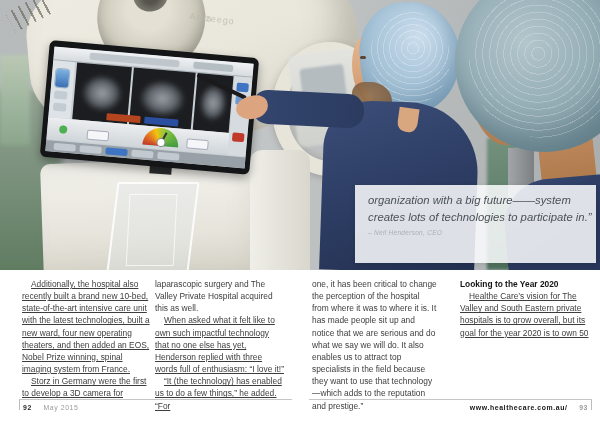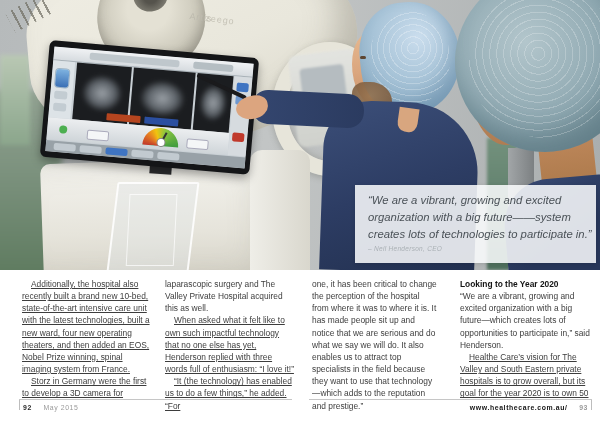--- a/index.html
+++ b/index.html
@@ -128,21 +128,21 @@
     background:rgba(252,253,254,.86);padding:7px 10px 4px 13px;box-shadow:0 1px 4px rgba(0,0,0,.12);}
   .qline{position:static;display:block;font-style:italic;font-size:11.3px;line-height:16.8px;
     color:#4a5157;white-space:nowrap;}
   .qattr{position:static;display:block;font-style:italic;font-size:6.5px;color:#aab0b5;margin-top:3px;letter-spacing:.3px;}
 
   
   .col{position:absolute;top:278px;font-size:8.4px;line-height:12.15px;color:#3d3d3d;}
   .col p{margin:0;}
   .col .indent{text-indent:9px;text-decoration:underline;}
   .col-1{left:22px;width:128px;}
-  .col-2{left:165px;width:129px;}
+  .col-2{left:155px;width:129px;}
   .col-3{left:312px;width:126px;}
   .col-4{left:460px;width:133px;}
   .col-head{font-weight:bold;color:#141414;margin:0;}
 
   
   .footer-left,.footer-right{position:absolute;top:399px;border-top:1px solid #c6c6c6;}
   .footer-left{left:19px;width:273px;}
   .footer-right{left:309px;width:283px;text-align:right;}
   .tick-l{position:absolute;left:0;top:0;width:1px;height:10px;background:#bdbdbd;}
   .tick-r{position:absolute;right:0;top:0;width:1px;height:10px;background:#bdbdbd;}
@@ -246,42 +246,40 @@
     <div class="hand1"></div>
 
     <div class="face2"></div>
     <div class="neck2"></div>
     <div class="cap2">
       <div class="cap2-texture"></div>
     </div>
     <div class="body2"></div>
 
     <div class="quote-box">
-      <span class="qline">“We are a vibrant, growing and excited</span>
       <span class="qline">organization with a big future——system</span>
       <span class="qline">creates lots of technologies to participate in.”</span>
       <span class="qattr">– Neil Henderson, CEO</span>
     </div>
   </div>
 
   <div class="col col-1">
     <p class="indent">Additionally, the hospital also recently built a brand new 10-bed, state-of-the-art intensive care unit with the latest technologies, built a new ward, four new operating theaters, and then added an EOS, Nobel Prize winning, spinal imaging system from France.</p>
     <p class="indent">Storz in Germany were the first to develop a 3D camera for</p>
   </div>
   <div class="col col-2">
     <p>laparascopic surgery and The Valley Private Hospital acquired this as well.</p>
     <p class="indent">When asked what it felt like to own such impactful technology that no one else has yet, Henderson replied with three words full of enthusiasm: “I love it!”</p>
     <p class="indent">“It (the technology) has enabled us to do a few things,” he added. “For</p>
   </div>
   <div class="col col-3">
     <p>one, it has been critical to change the perception of the hospital from where it was to where it is. It has made people sit up and notice that we are serious and do what we say we will do. It also enables us to attract top specialists in the field because they want to use that technology—which adds to the reputation and prestige.”</p>
   </div>
   <div class="col col-4">
     <p class="col-head">Looking to the Year 2020</p>
-    <p>“We are a vibrant, growing and excited organization with a big future—which creates lots of opportunities to participate in,” said Henderson.</p>
     <p class="indent">Healthe Care’s vision for The Valley and South Eastern private hospitals is to grow overall, but its goal for the year 2020 is to own 50</p>
   </div>
 
   <div class="footer-left">
     <div class="tick-l"></div>
     <div class="foot-row">
       <span class="foot-num">92</span>
       <span class="foot-issue">May 2015</span>
     </div>
   </div>

